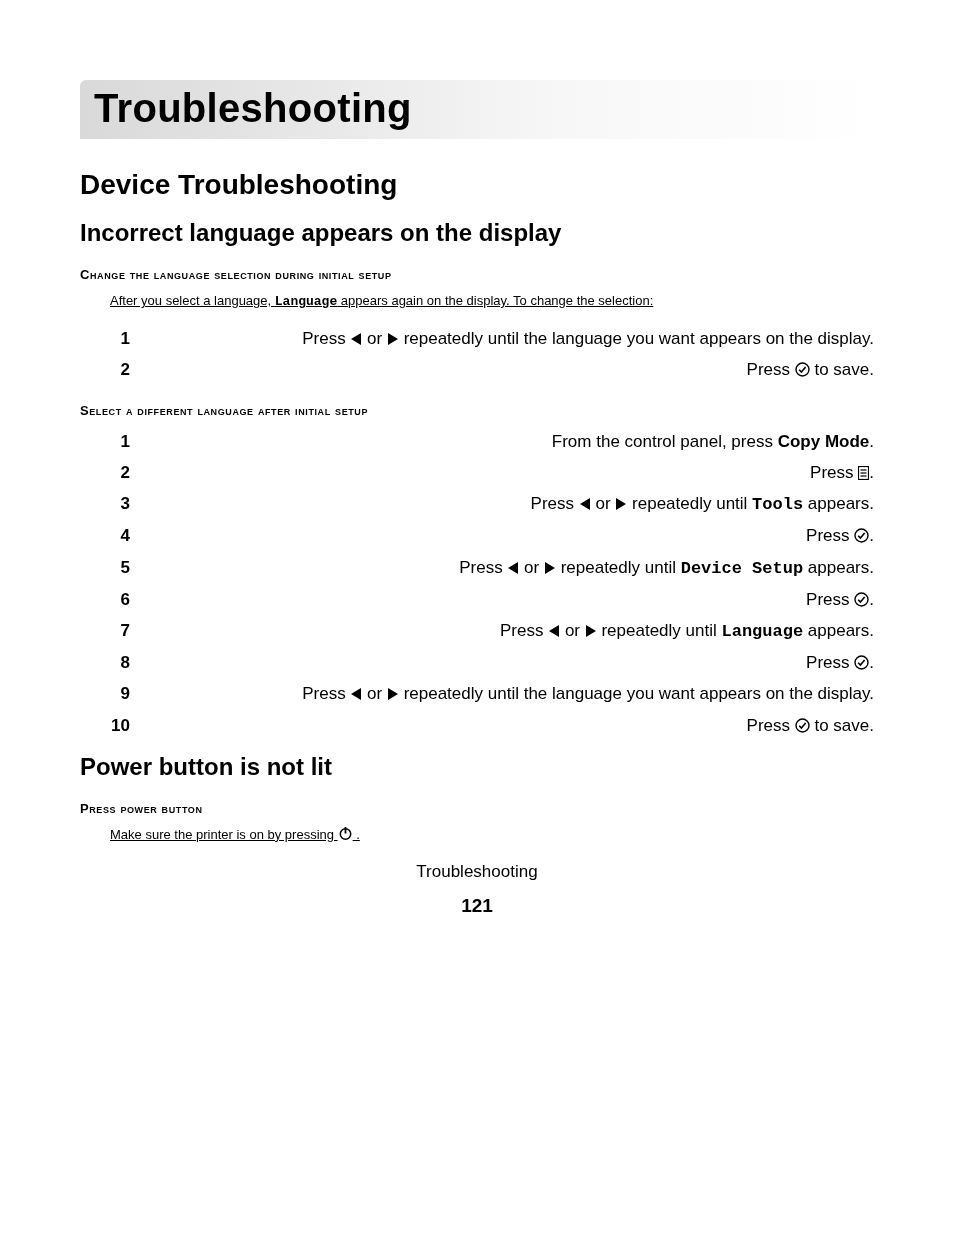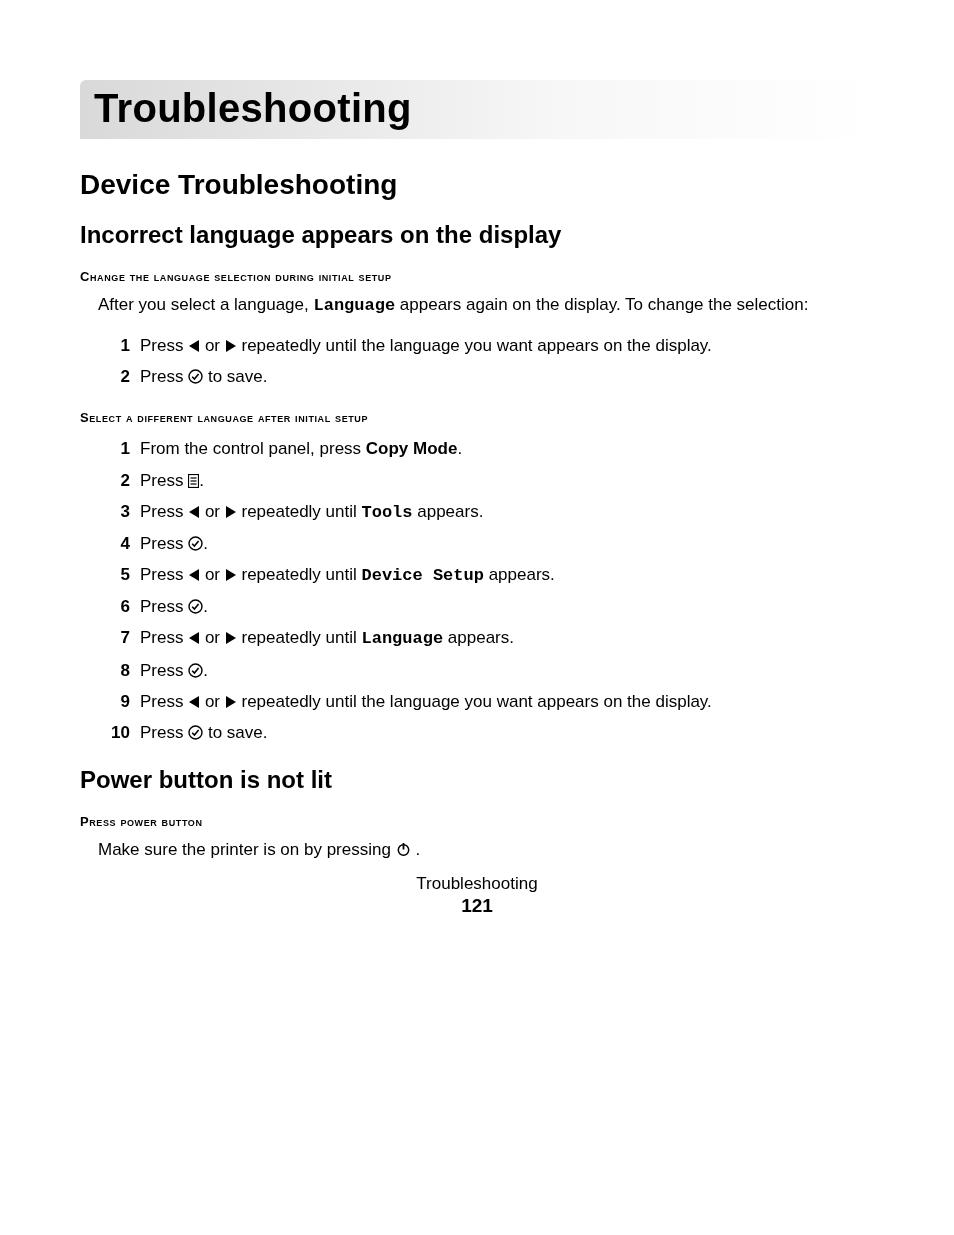--- a/index.html
+++ b/index.html
@@ -26,40 +26,41 @@
     letter-spacing: 0.3px;
   }
   h2.section {
     font-size: 28px;
     font-weight: 700;
     margin: 30px 0 18px 0;
   }
   h3.subsection {
     font-size: 24px;
     font-weight: 700;
-    margin: 20px 0 10px 0;
+    margin: 12px 0 10px 0;
   }
   p.lead {
     font-size: 17px;
     margin: 8px 0 24px 0;
   }
   h4.smallcaps {
     font-variant: small-caps;
     font-size: 13px;
     font-weight: 700;
     margin: 20px 0 10px 0;
     letter-spacing: 0.6px;
   }
   .indent {
     margin-left: 18px;
   }
   p.body {
-    font-size: 17px;
-    margin: 6px 0 14px 0;
+    font-size: 13px;
+    margin: 6px 0 14px 12px;
     line-height: 1.35;
+    text-decoration: underline;
   }
   ol.numbered {
     list-style: none;
     padding: 0;
     margin: 0 0 14px 0;
   }
   ol.numbered > li {
     font-size: 17px;
     line-height: 1.6;
     display: flex;
@@ -68,37 +69,38 @@
   }
   ol.numbered > li > .num {
     width: 32px;
     text-align: right;
     font-weight: 700;
     flex: 0 0 32px;
     margin-right: 10px;
   }
   ol.numbered > li > .content {
     flex: 1;
+    text-align: right;
   }
   .bold { font-weight: 700; margin-top: 18px; }
   .mono { font-family: "Courier New", Courier, monospace; font-weight: 700; }
   .icon {
     display: inline-block;
     vertical-align: -2px;
   }
   .footer {
     position: absolute;
     bottom: 40px;
     left: 0;
     right: 0;
     text-align: center;
     font-size: 17px;
   }
   .footer .ftitle { font-weight: 400; }
-  .footer .fnum { font-weight: 700; font-size: 19px; margin-top: 1px; }
+  .footer .fnum { font-weight: 700; font-size: 19px; margin-top: 13px; }
   .note {
     font-size: 17px;
     line-height: 1.35;
     margin: 10px 0 0 0;
   }
 </style>
 </head>
 <body>
 
 <div class="page">

